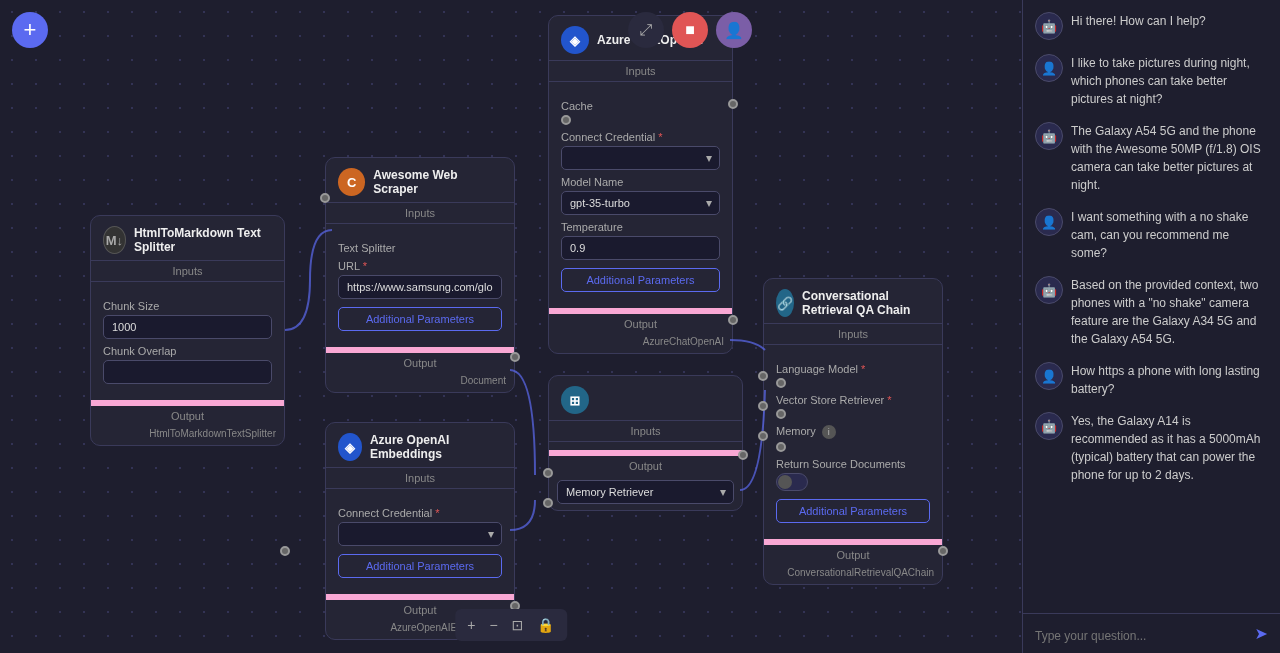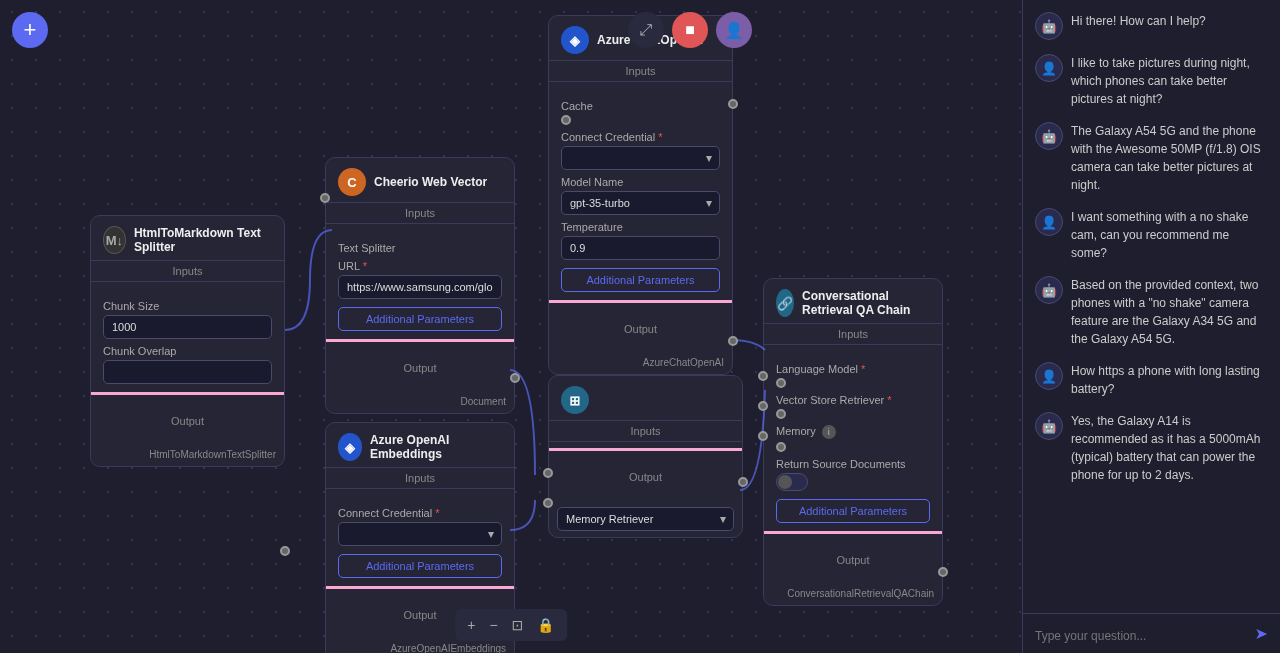--- a/index.html
+++ b/index.html
@@ -185,22 +185,23 @@
       color: #5b6af0;
       padding: 5px;
       font-size: 11px;
       cursor: pointer;
       margin-top: 8px;
     }
     .output-section {
       text-align: center;
       font-size: 11px;
       color: #888;
-      padding: 20px 0;
-      border-top: 3px solid #f9a8d4;
+      padding: 4px 0;
+      border-top: 6px solid #f9a8d4;
+      margin-top: 8px;
     }
     .node-output-name {
       text-align: right;
       font-size: 10px;
       color: #888;
       padding: 2px 8px 6px;
     }
 
     
     .toggle-switch {
@@ -371,21 +372,21 @@
       <span>Output</span>
     </div>
     <div class="node-output-name">HtmlToMarkdownTextSplitter</div>
 
     <div class="conn-dot" style="right:-6px; top:335px; position:absolute; transform:translateY(-50%);"></div>
   </div>
 
   <div class="flow-node" style="left:325px; top:157px; width:190px;">
     <div class="node-header">
       <div class="node-icon icon-orange">C</div>
-      <span>Cheerio Web Vector</span>
+      <span>Awesome Web Scraper</span>
     </div>
     <div class="section-label">Inputs</div>
     <div class="node-body">
       <div class="field-label">Text Splitter</div>
       <div class="field-label">
         <span>URL</span> <span class="required">*</span>
       </div>
       <input class="field-input" type="text" value="https://www.samsung.com/global/gal" style="">
       <button class="additional-params-btn">Additional Parameters</button>
     </div>

